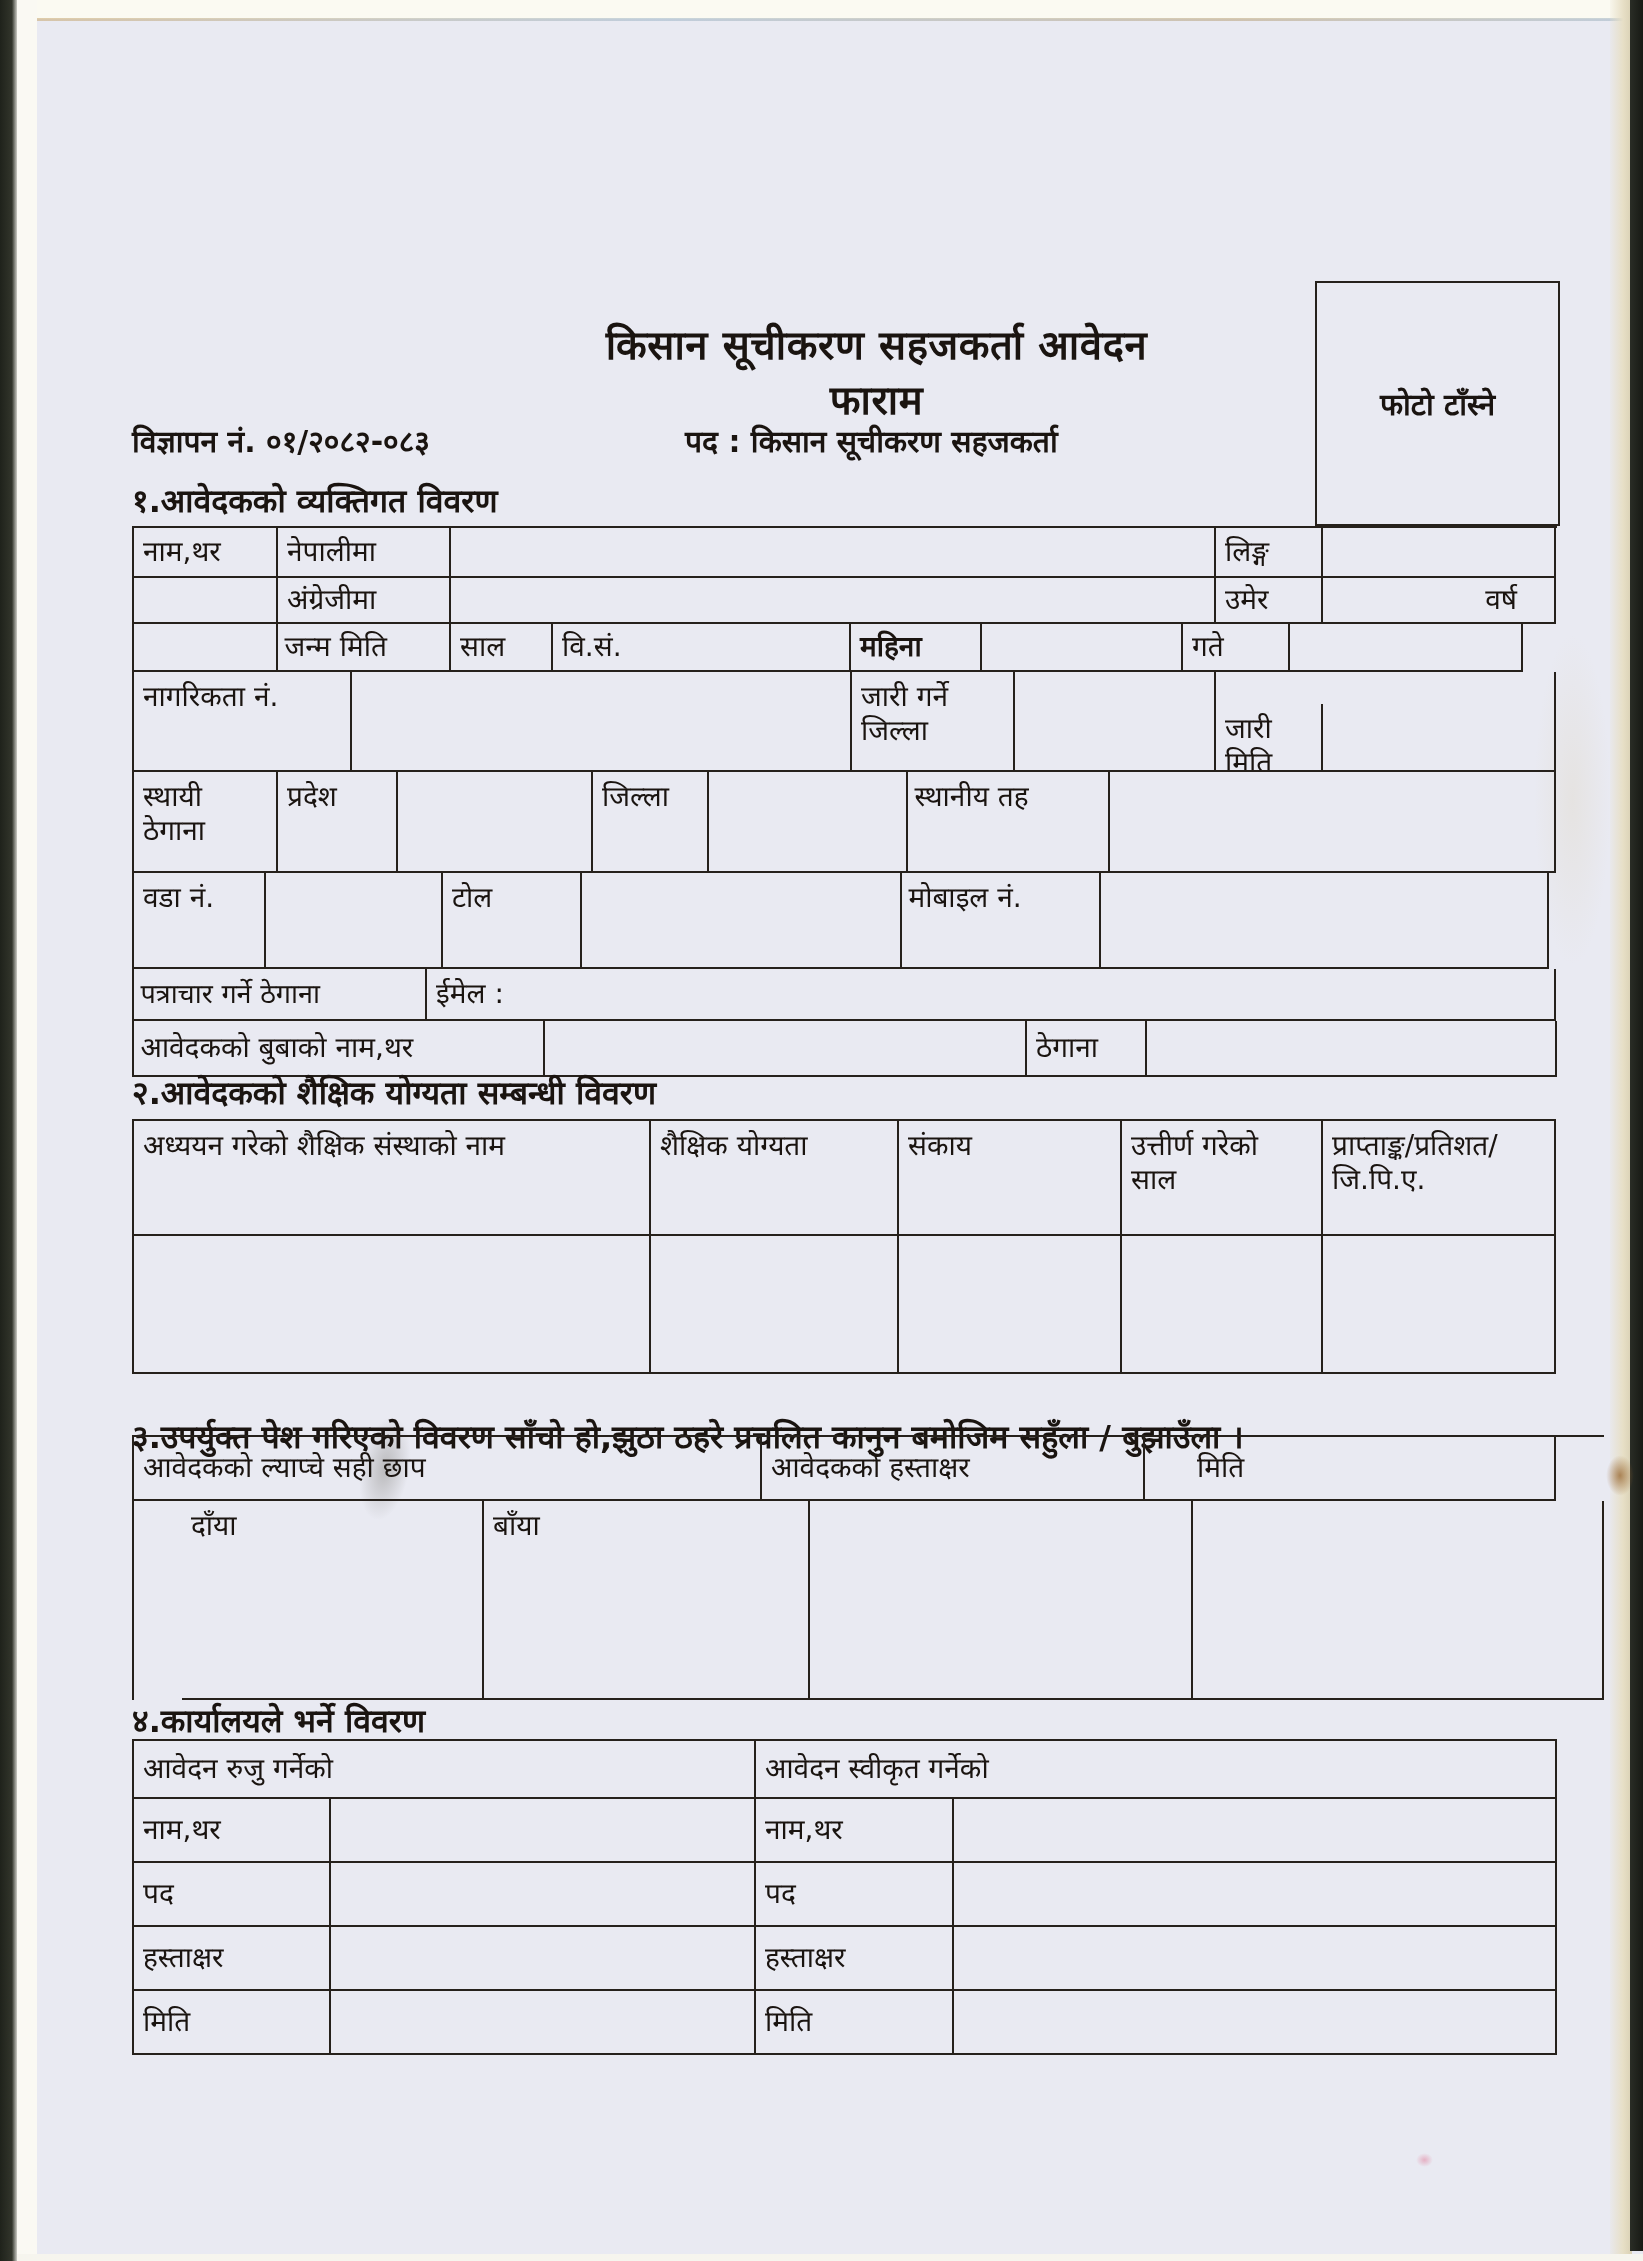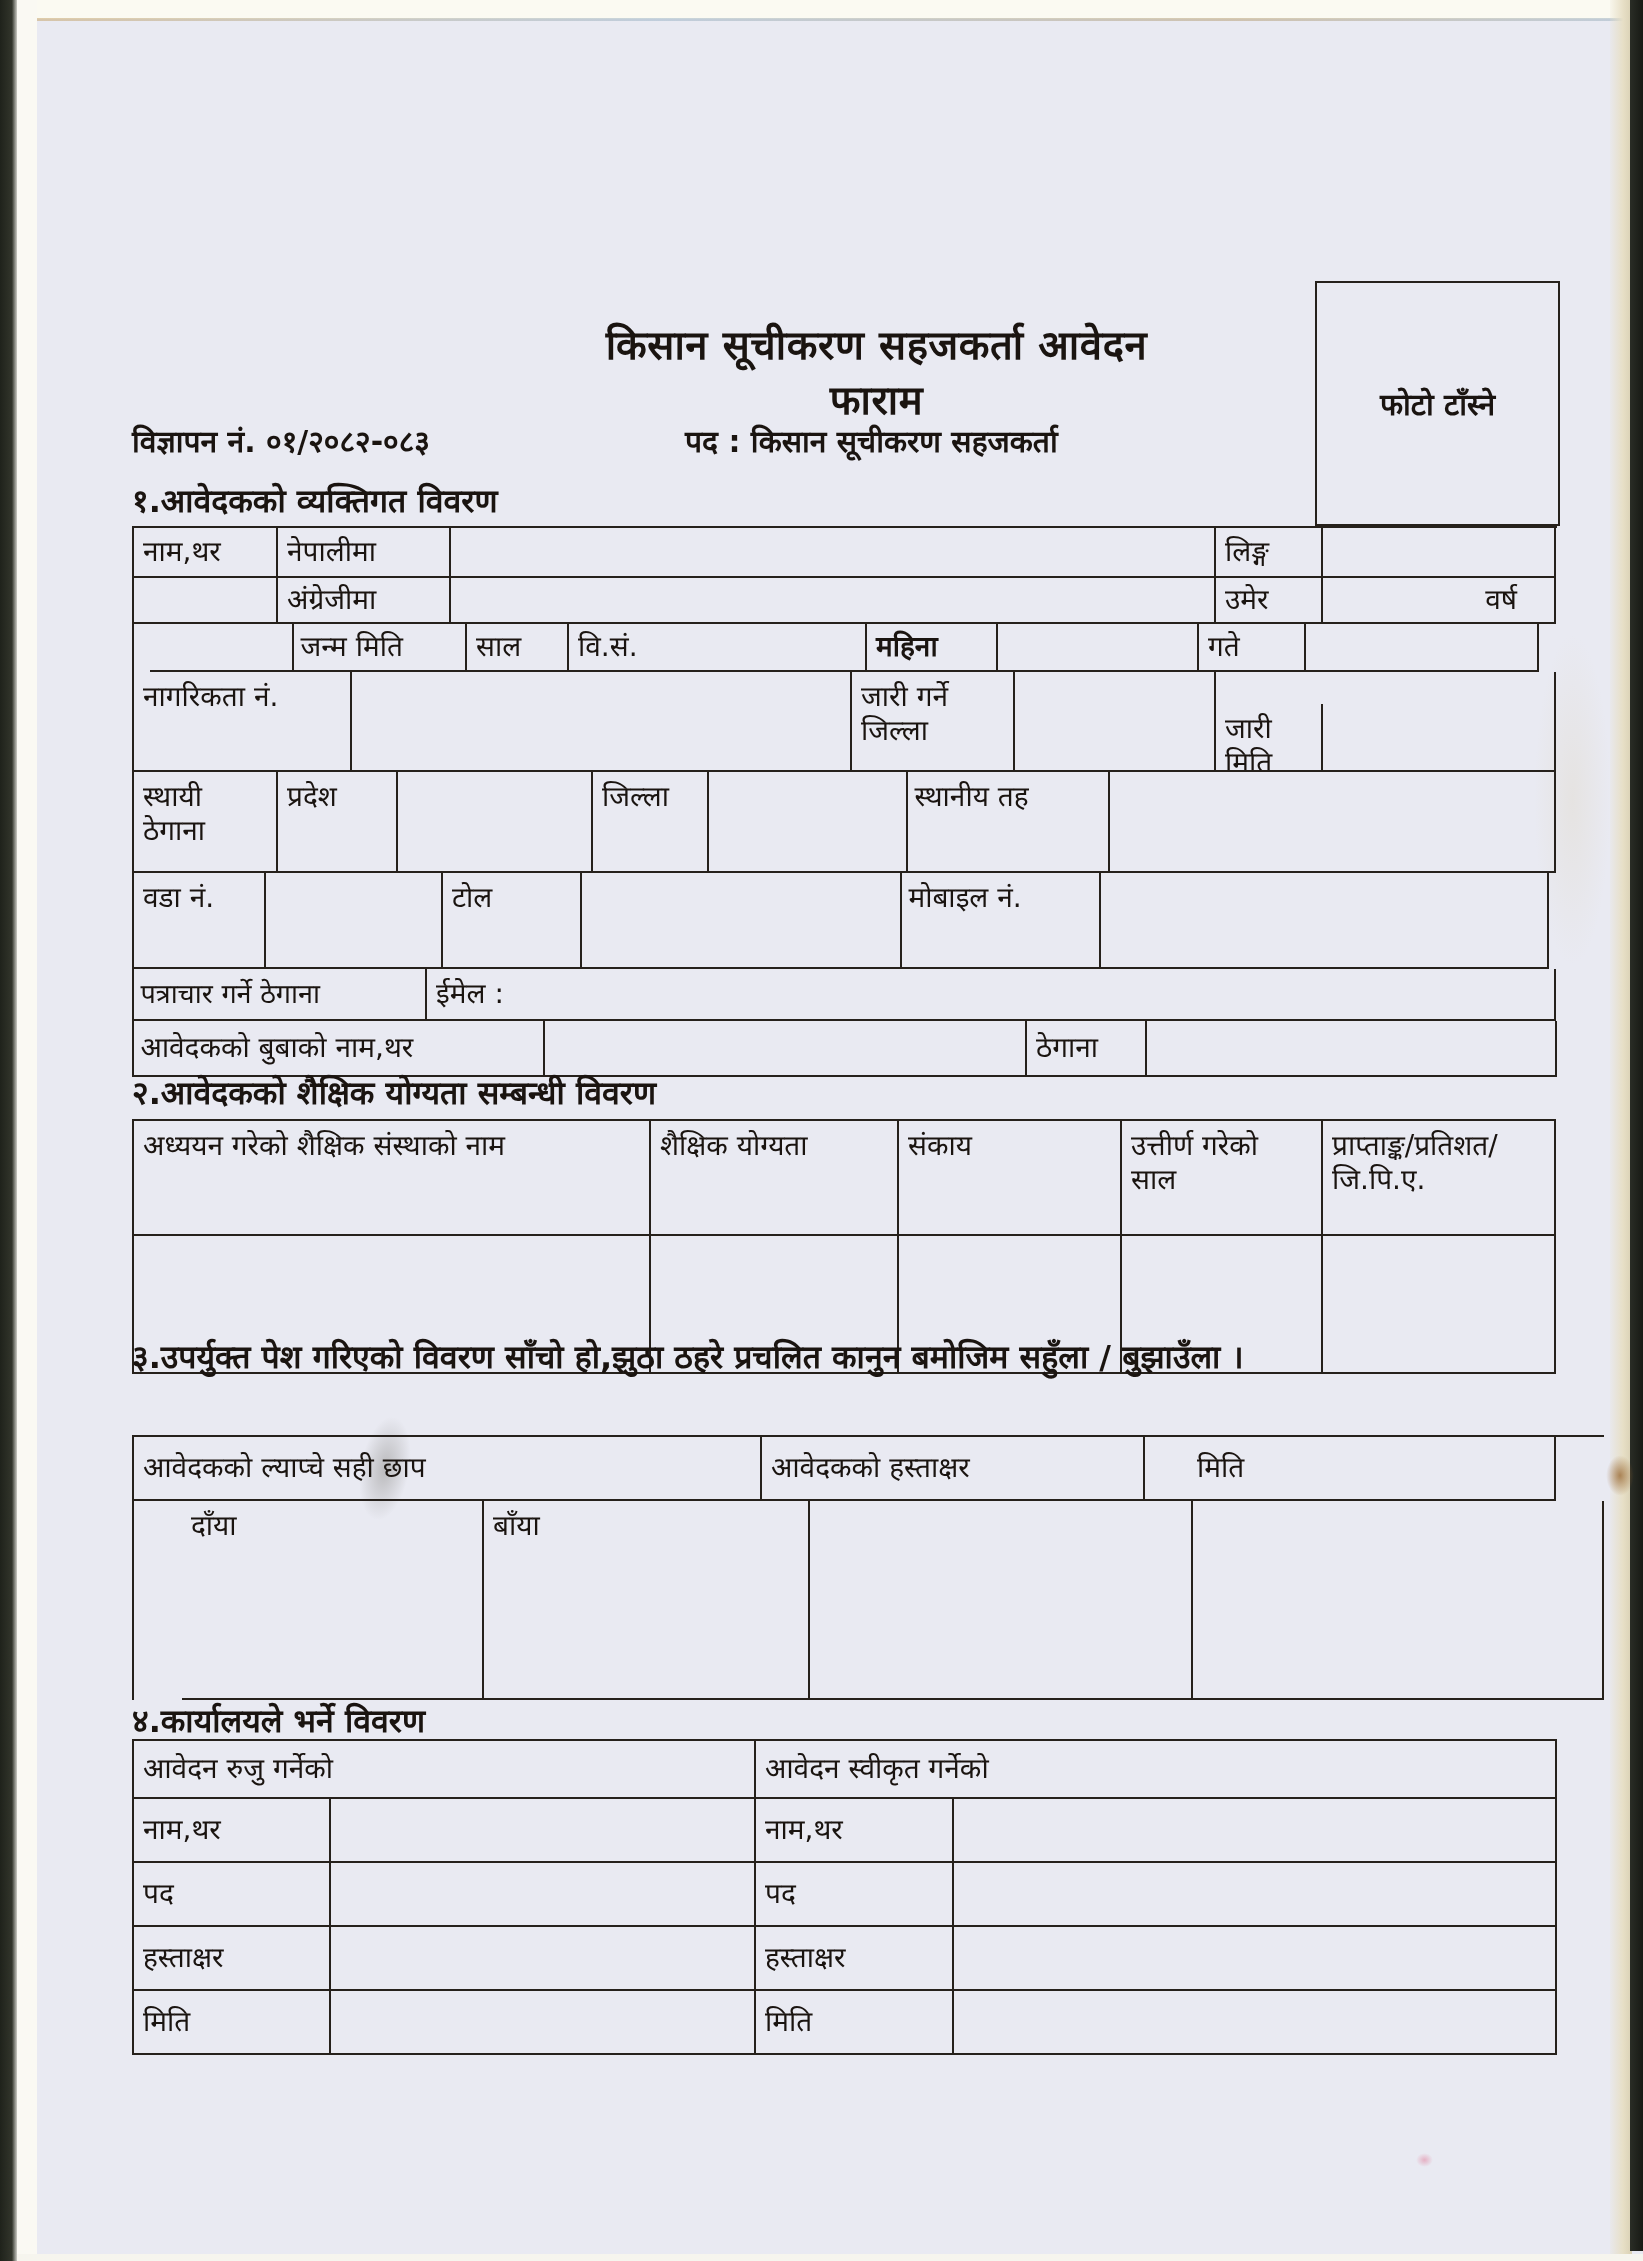--- a/index.html
+++ b/index.html
@@ -81,21 +81,21 @@
     </div>
     <div class="row" style="height:46px;">
       <div class="c" style="width:144px;"></div>
       <div class="c" style="width:173px;">अंग्रेजीमा</div>
       <div class="c" style="width:765px;"></div>
       <div class="c" style="width:107px;">उमेर</div>
       <div class="c rt" style="width:233px;">
           <span>वर्ष</span>
         </div>
     </div>
-    <div class="row" style="height:48px;padding-left:16px;">
+    <div class="row" style="height:48px;">
       <div class="c" style="width:144px;"></div>
       <div class="c nw" style="width:173px;">जन्म मिति</div>
       <div class="c" style="width:102px;">साल</div>
       <div class="c" style="width:298px;">वि.सं.</div>
       <div class="c" style="width:131px;font-weight:bold;">महिना</div>
       <div class="c" style="width:201px;"></div>
       <div class="c" style="width:107px;">गते</div>
       <div class="c" style="width:233px;"></div>
     </div>
     <div class="row" style="height:100px;">
@@ -149,21 +149,21 @@
     </div>
     <div class="row" style="height:138px;">
       <div class="c" style="width:517px;"></div>
       <div class="c" style="width:248px;"></div>
       <div class="c" style="width:223px;"></div>
       <div class="c" style="width:201px;"></div>
       <div class="c" style="width:233px;"></div>
     </div>
   </div>
 
-  <div class="abs h" style="left:132px;top:1334px;font-size:32px;">३.उपर्युक्त पेश गरिएको विवरण साँचो हो,झुठा ठहरे प्रचलित कानुन बमोजिम सहुँला / बुझाउँला ।</div>
+  <div class="abs h" style="left:132px;top:1414px;font-size:32px;">३.उपर्युक्त पेश गरिएको विवरण साँचो हो,झुठा ठहरे प्रचलित कानुन बमोजिम सहुँला / बुझाउँला ।</div>
 
   <div class="tbl" style="left:132px;top:1435px;">
     <div class="row" style="height:64px;">
       <div class="c" style="width:628px;">आवेदकको ल्याप्चे सही छाप</div>
       <div class="c" style="width:383px;">आवेदकको हस्ताक्षर</div>
       <div class="c" style="width:411px;padding-left:52px;">मिति</div>
     </div>
     <div class="row" style="height:199px;padding-left:48px;">
       <div class="c top" style="width:302px;">दाँया</div>
       <div class="c top" style="width:326px;">बाँया</div>

